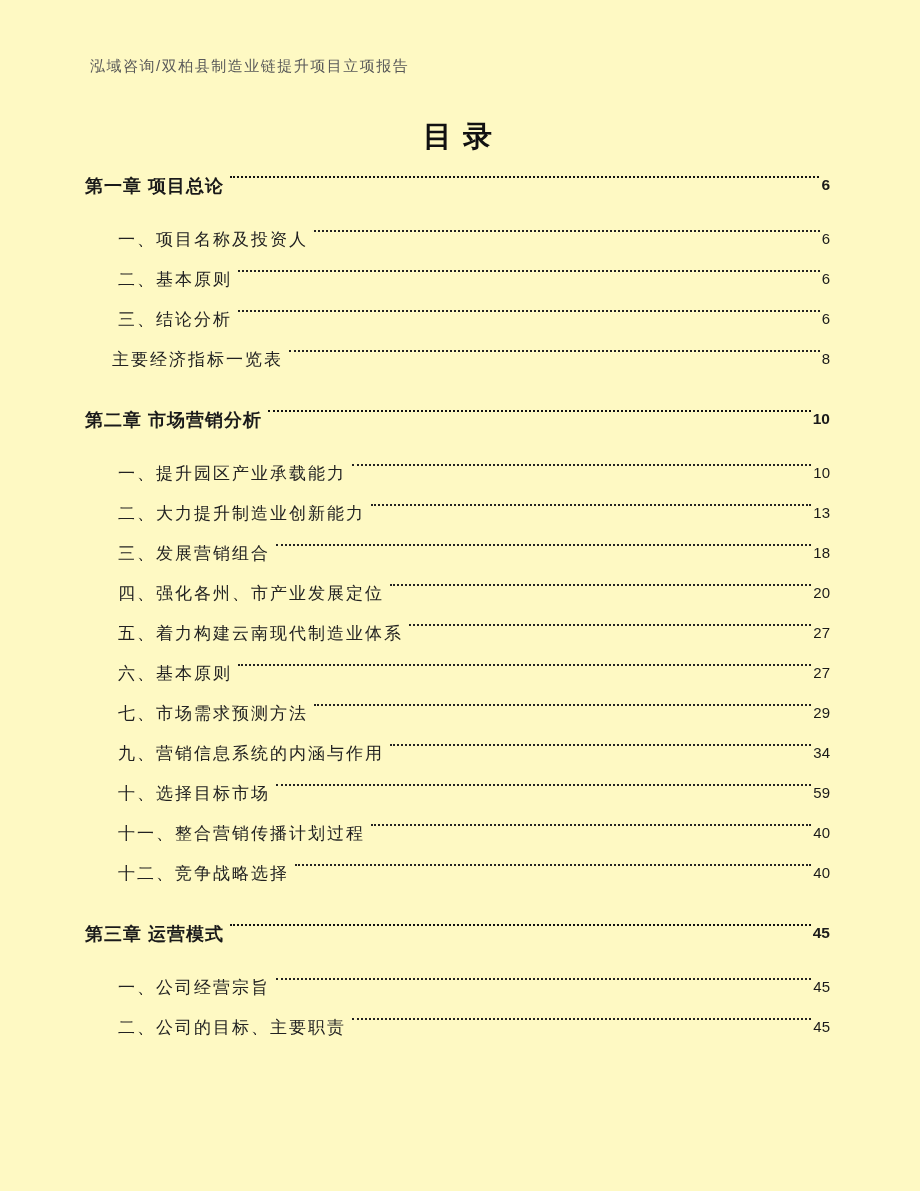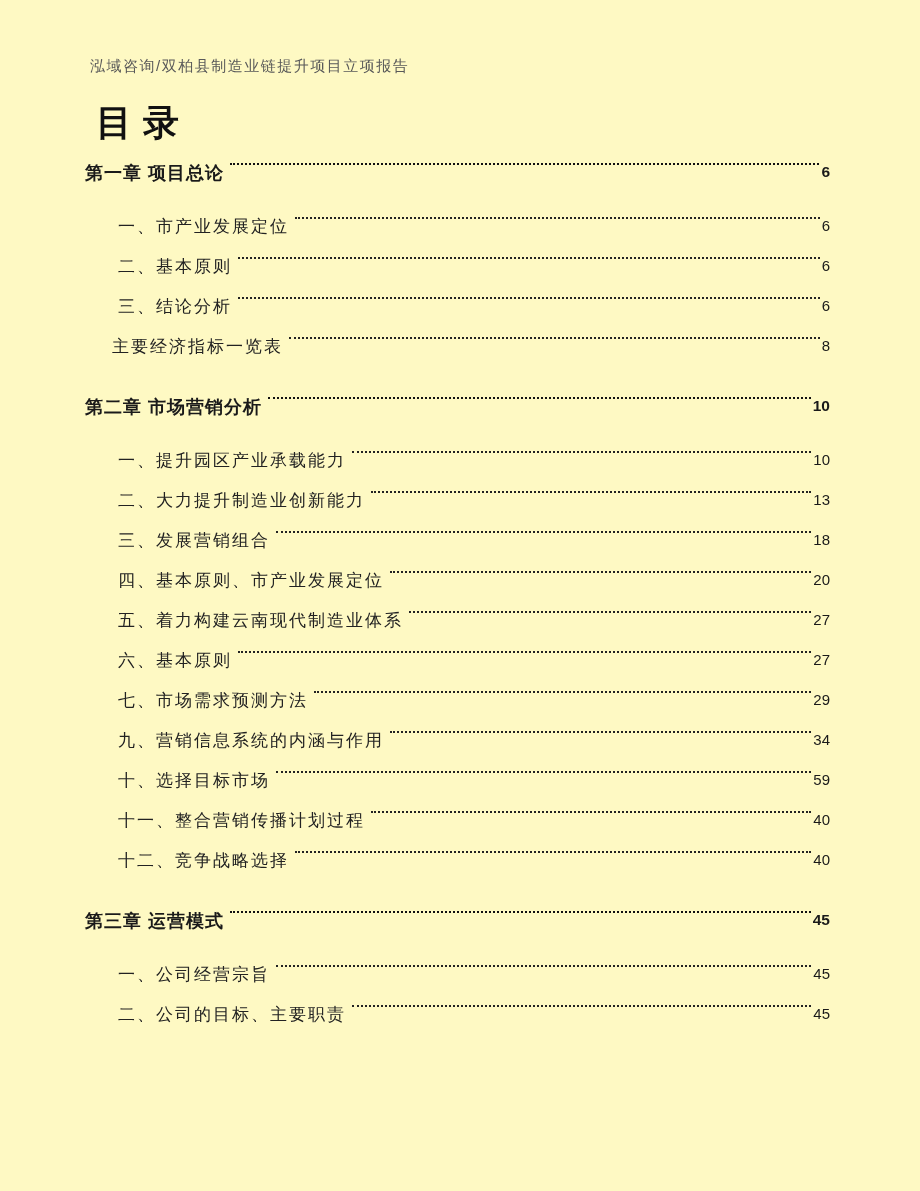--- a/index.html
+++ b/index.html
@@ -24,23 +24,23 @@
   .doc-header {
     padding-top: 56px;
     font-size: 15px;
     line-height: 20px;
     color: #595959;
     letter-spacing: 1.5px;
     padding-left: 5px;
   }
   
   .toc-title {
-    margin-top: 27px;
-    text-align: left;
-    font-size: 36px;
+    margin-top: 40px;
+    text-align: center;
+    font-size: 29px;
     line-height: 40px;
     font-weight: bold;
     letter-spacing: 11px;
     text-indent: 11px; 
     color: #111111;
   }
   
   .toc {
     margin-top: 0;
   }
@@ -107,21 +107,21 @@
 
   <div class="toc-title">目录</div>
 
   <div class="toc">
       <div class="toc-row chapter">
         <span class="label">第一章 项目总论</span>
         <span class="leader"></span>
         <span class="pagenum">6</span>
       </div>
       <div class="toc-row item">
-        <span class="label">一、市产业发展定位</span>
+        <span class="label">一、项目名称及投资人</span>
         <span class="leader"></span>
         <span class="pagenum">6</span>
       </div>
       <div class="toc-row item">
         <span class="label">二、基本原则</span>
         <span class="leader"></span>
         <span class="pagenum">6</span>
       </div>
       <div class="toc-row item">
         <span class="label">三、结论分析</span>
@@ -147,21 +147,21 @@
         <span class="label">二、大力提升制造业创新能力</span>
         <span class="leader"></span>
         <span class="pagenum">13</span>
       </div>
       <div class="toc-row item">
         <span class="label">三、发展营销组合</span>
         <span class="leader"></span>
         <span class="pagenum">18</span>
       </div>
       <div class="toc-row item">
-        <span class="label">四、基本原则、市产业发展定位</span>
+        <span class="label">四、强化各州、市产业发展定位</span>
         <span class="leader"></span>
         <span class="pagenum">20</span>
       </div>
       <div class="toc-row item">
         <span class="label">五、着力构建云南现代制造业体系</span>
         <span class="leader"></span>
         <span class="pagenum">27</span>
       </div>
       <div class="toc-row item">
         <span class="label">六、基本原则</span>

